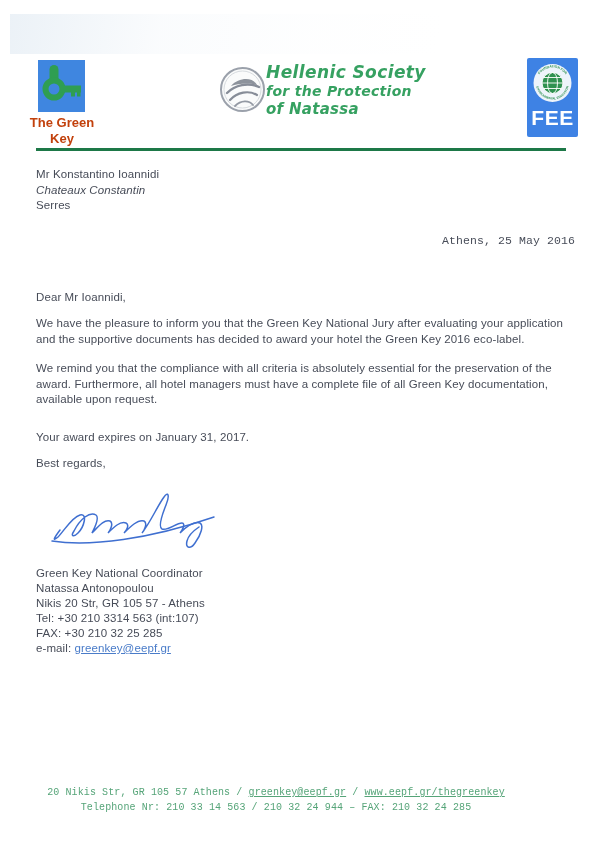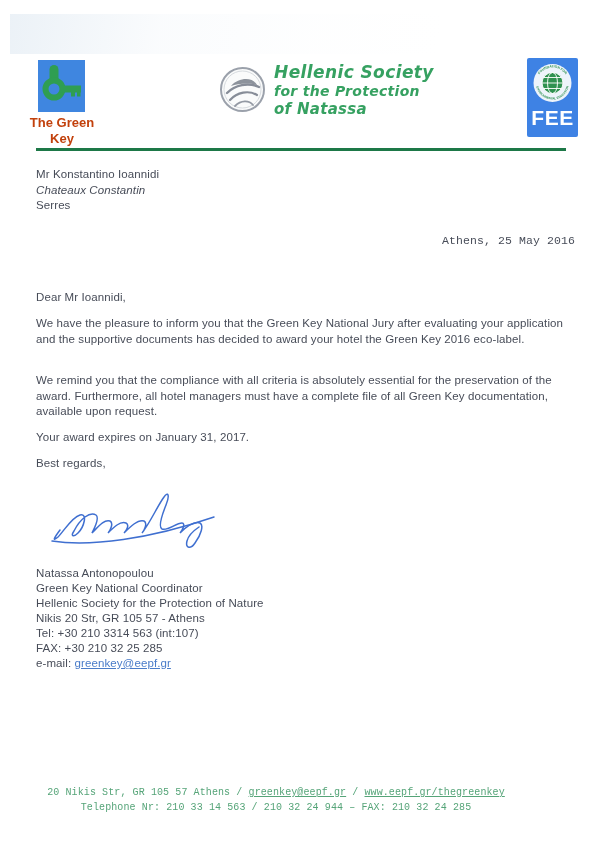--- a/index.html
+++ b/index.html
@@ -15,21 +15,21 @@
   }
 
   
   .gk-logo-wrap { position: absolute; left: 36px; top: 60px; width: 80px; }
   .gk-box { width: 47px; height: 52px; display: block; margin-left: 2px; }
   .gk-label { width: 80px; margin-left: -14px; margin-top: 3px; text-align: center;
     color: #c2410c; font-weight: bold; font-size: 13px; line-height: 16px; }
 
   .hsnp-wrap { position: absolute; left: 219px; top: 63px; display: flex; align-items: flex-start; }
   .hsnp-emblem { width: 47px; height: 47px; margin-top: 3px; }
-  .hsnp-text { margin-left: 8px; color: #36a161; font-family: "DejaVu Sans", sans-serif;
+  .hsnp-text { color: #36a161; font-family: "DejaVu Sans", sans-serif;
     font-style: italic; font-weight: 600; }
   .hsnp-l1 { font-size: 17px; line-height: 19px; letter-spacing: 0.4px; }
   .hsnp-l2 { font-size: 14px; line-height: 18px; letter-spacing: 0.3px; }
   .hsnp-l3 { font-size: 15px; line-height: 18px; letter-spacing: 0.3px; }
 
   .fee-wrap { position: absolute; left: 527px; top: 58px; }
   .fee-box { width: 51px; height: 79px; display: block; }
 
   .header-rule { position: absolute; left: 36px; top: 148px; width: 530px; height: 2.5px;
     background: #1d7847; }
@@ -37,21 +37,21 @@
   
   .txt { color: #474c58; font-size: 11.5px; line-height: 15.5px; letter-spacing: 0.1px; }
 
   .recipient { position: absolute; left: 36px; top: 167px; }
   .recipient .company { font-style: italic; }
 
   .dateline { position: absolute; right: 25px; top: 233px; text-align: right; font-family: Liberation Mono, monospace; }
 
   .salutation { position: absolute; left: 36px; top: 290px; }
   .para-1 { position: absolute; left: 36px; top: 316px; width: 532px; }
-  .para-2 { position: absolute; left: 36px; top: 361px; width: 532px; margin-top: 12px; }
+  .para-2 { position: absolute; left: 36px; top: 361px; width: 532px; }
   .para-3 { position: absolute; left: 36px; top: 405px; width: 532px; }
   .para-4 { position: absolute; left: 36px; top: 430px; width: 532px; }
   .closing { position: absolute; left: 36px; top: 456px; }
 
   .signature { position: absolute; left: 46px; top: 486px; width: 178px; height: 72px; }
 
   .sig-block { position: absolute; left: 36px; top: 566px; line-height: 15px; }
   .link { color: #4a7cc9; text-decoration: underline; cursor: pointer; }
 
   
@@ -161,23 +161,22 @@
                C 140 37, 136 45, 134 47
                C 140 41, 148 35, 154 37
                C 158 39, 155 49, 149 57
                C 145 63, 139 63, 141 55
                C 142 51, 147 45, 153 41"></path>
       <path d="M 6 55 C 44 61, 104 53, 168 31"></path>
     </g>
   </svg>
 
   <div class="sig-block txt">
+    <div>Green Key National Coordinator</div>
     <div>Natassa Antonopoulou</div>
-    <div>Green Key National Coordinator</div>
-    <div>Hellenic Society for the Protection of Nature</div>
     <div>Nikis 20 Str, GR 105 57 - Athens</div>
     <div>Tel: +30 210 3314 563 (int:107)</div>
     <div>FAX: +30 210 32 25 285</div>
     <div>
       <span>e-mail: </span><span class="link">greenkey@eepf.gr</span>
     </div>
   </div>
 
   <div class="footer">
     <div>

